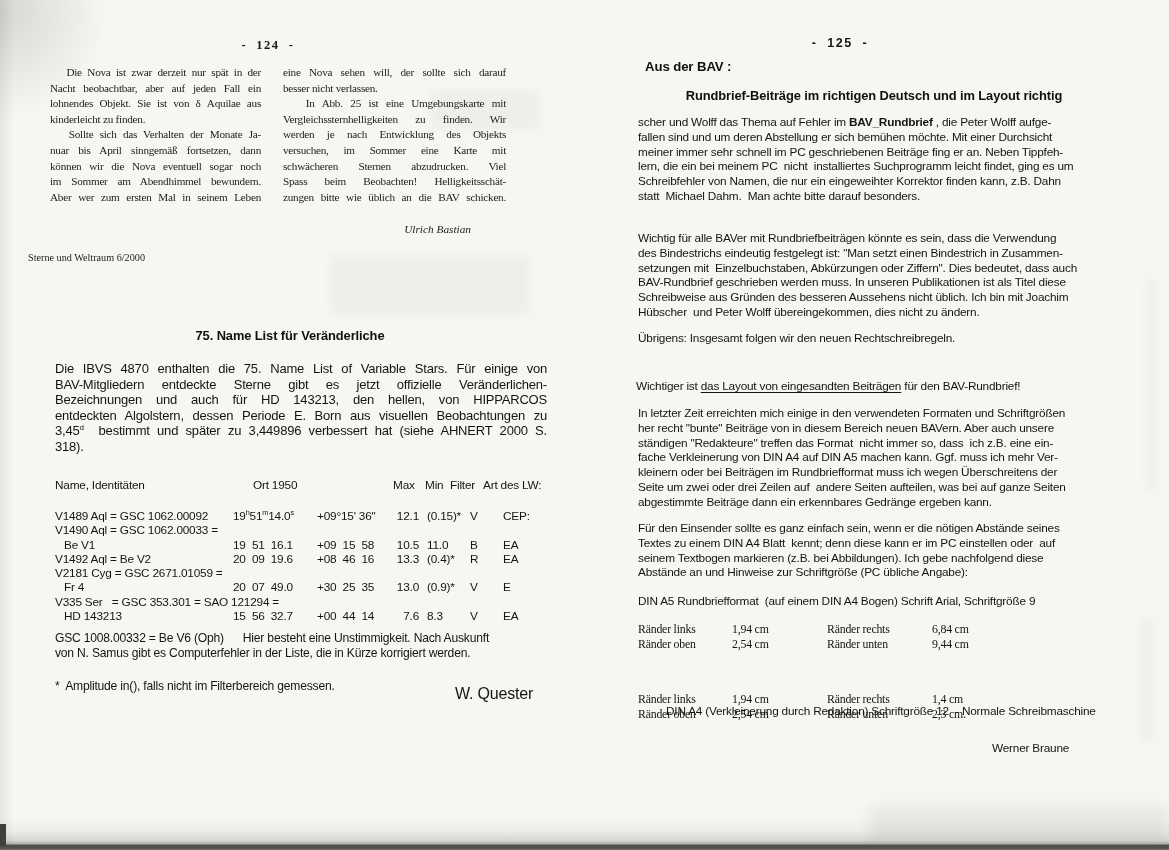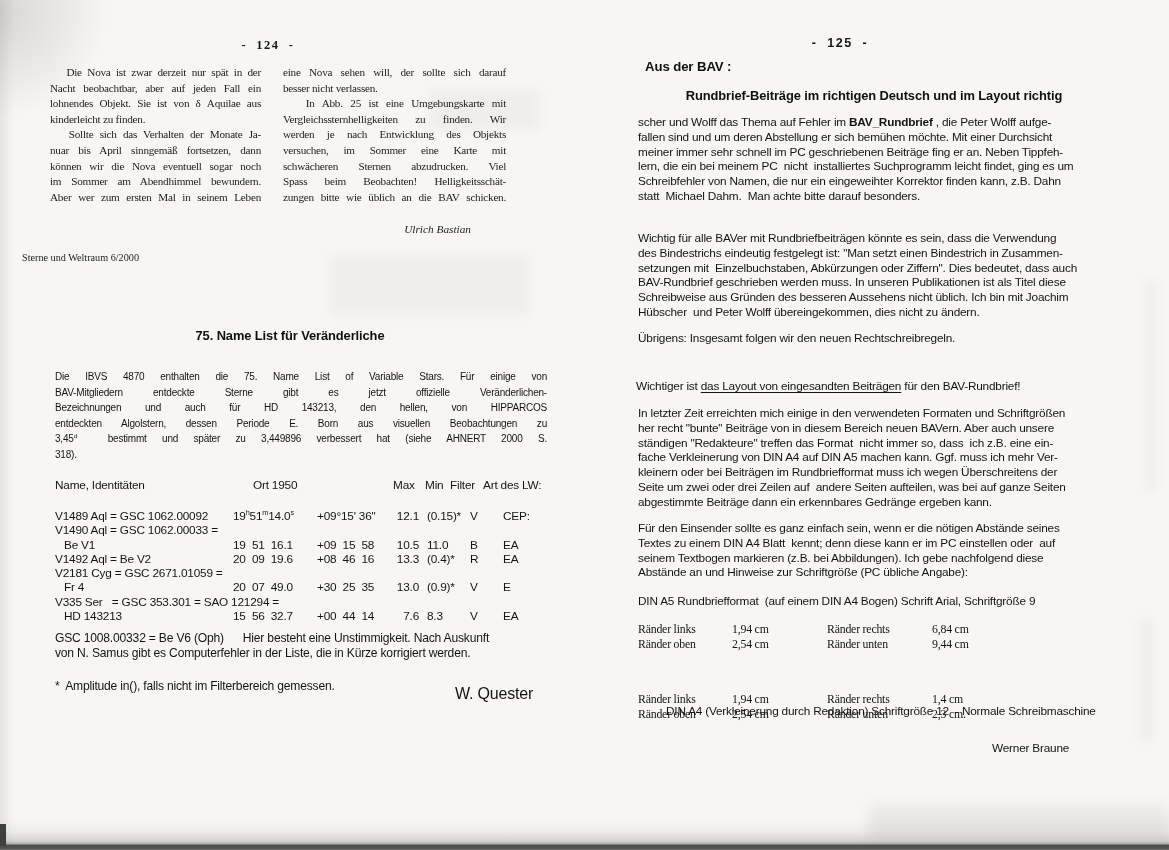--- a/index.html
+++ b/index.html
@@ -83,25 +83,25 @@
         <div class="tline jl">Vergleichssternhelligkeiten zu finden. Wir</div>
         <div class="tline jl">werden je nach Entwicklung des Objekts</div>
         <div class="tline jl">versuchen, im Sommer eine Karte mit</div>
         <div class="tline jl">schwächeren Sternen abzudrucken. Viel</div>
         <div class="tline jl">Spass beim Beobachten! Helligkeitsschät-</div>
         <div class="tline jl">zungen bitte wie üblich an die BAV schicken.</div>
       </div>
 
     <div class="abs sig-italic" style="left:283px;top:223px;width:188px;">Ulrich Bastian</div>
 
-    <div class="abs source-credit" style="left:22px;top:252px;">Sterne und Weltraum 6/2000</div>
+    <div class="abs source-credit" style="left:28px;top:252px;">Sterne und Weltraum 6/2000</div>
 
     <div class="abs heading-bold centered" style="left:30px;top:328px;width:520px;">75. Name List für Veränderliche</div>
 
-    <div class="abs sans sans-just" style="left:55px;top:369px;width:492px;line-height:15.55px;font-size:10px;">
+    <div class="abs sans sans-just" style="left:55px;top:361px;width:492px;line-height:15.55px;font-size:13px;">
         <div class="tline jl">Die IBVS 4870 enthalten die 75. Name List of Variable Stars. Für einige von</div>
         <div class="tline jl">BAV-Mitgliedern entdeckte Sterne gibt es jetzt offizielle Veränderlichen-</div>
         <div class="tline jl">Bezeichnungen und auch für HD 143213, den hellen, von HIPPARCOS</div>
         <div class="tline jl">entdeckten Algolstern, dessen Periode E. Born aus visuellen Beobachtungen zu</div>
         <div class="tline jl">3,45<sup>d</sup>  bestimmt und später zu 3,449896 verbessert hat (siehe AHNERT 2000 S.</div>
         <div class="tline">318).</div>
       </div>
 
     <div class="abs star-table" style="left:55px;top:478px;width:505px;height:150px;">
         <div class="trow" style="top: 0px;">

